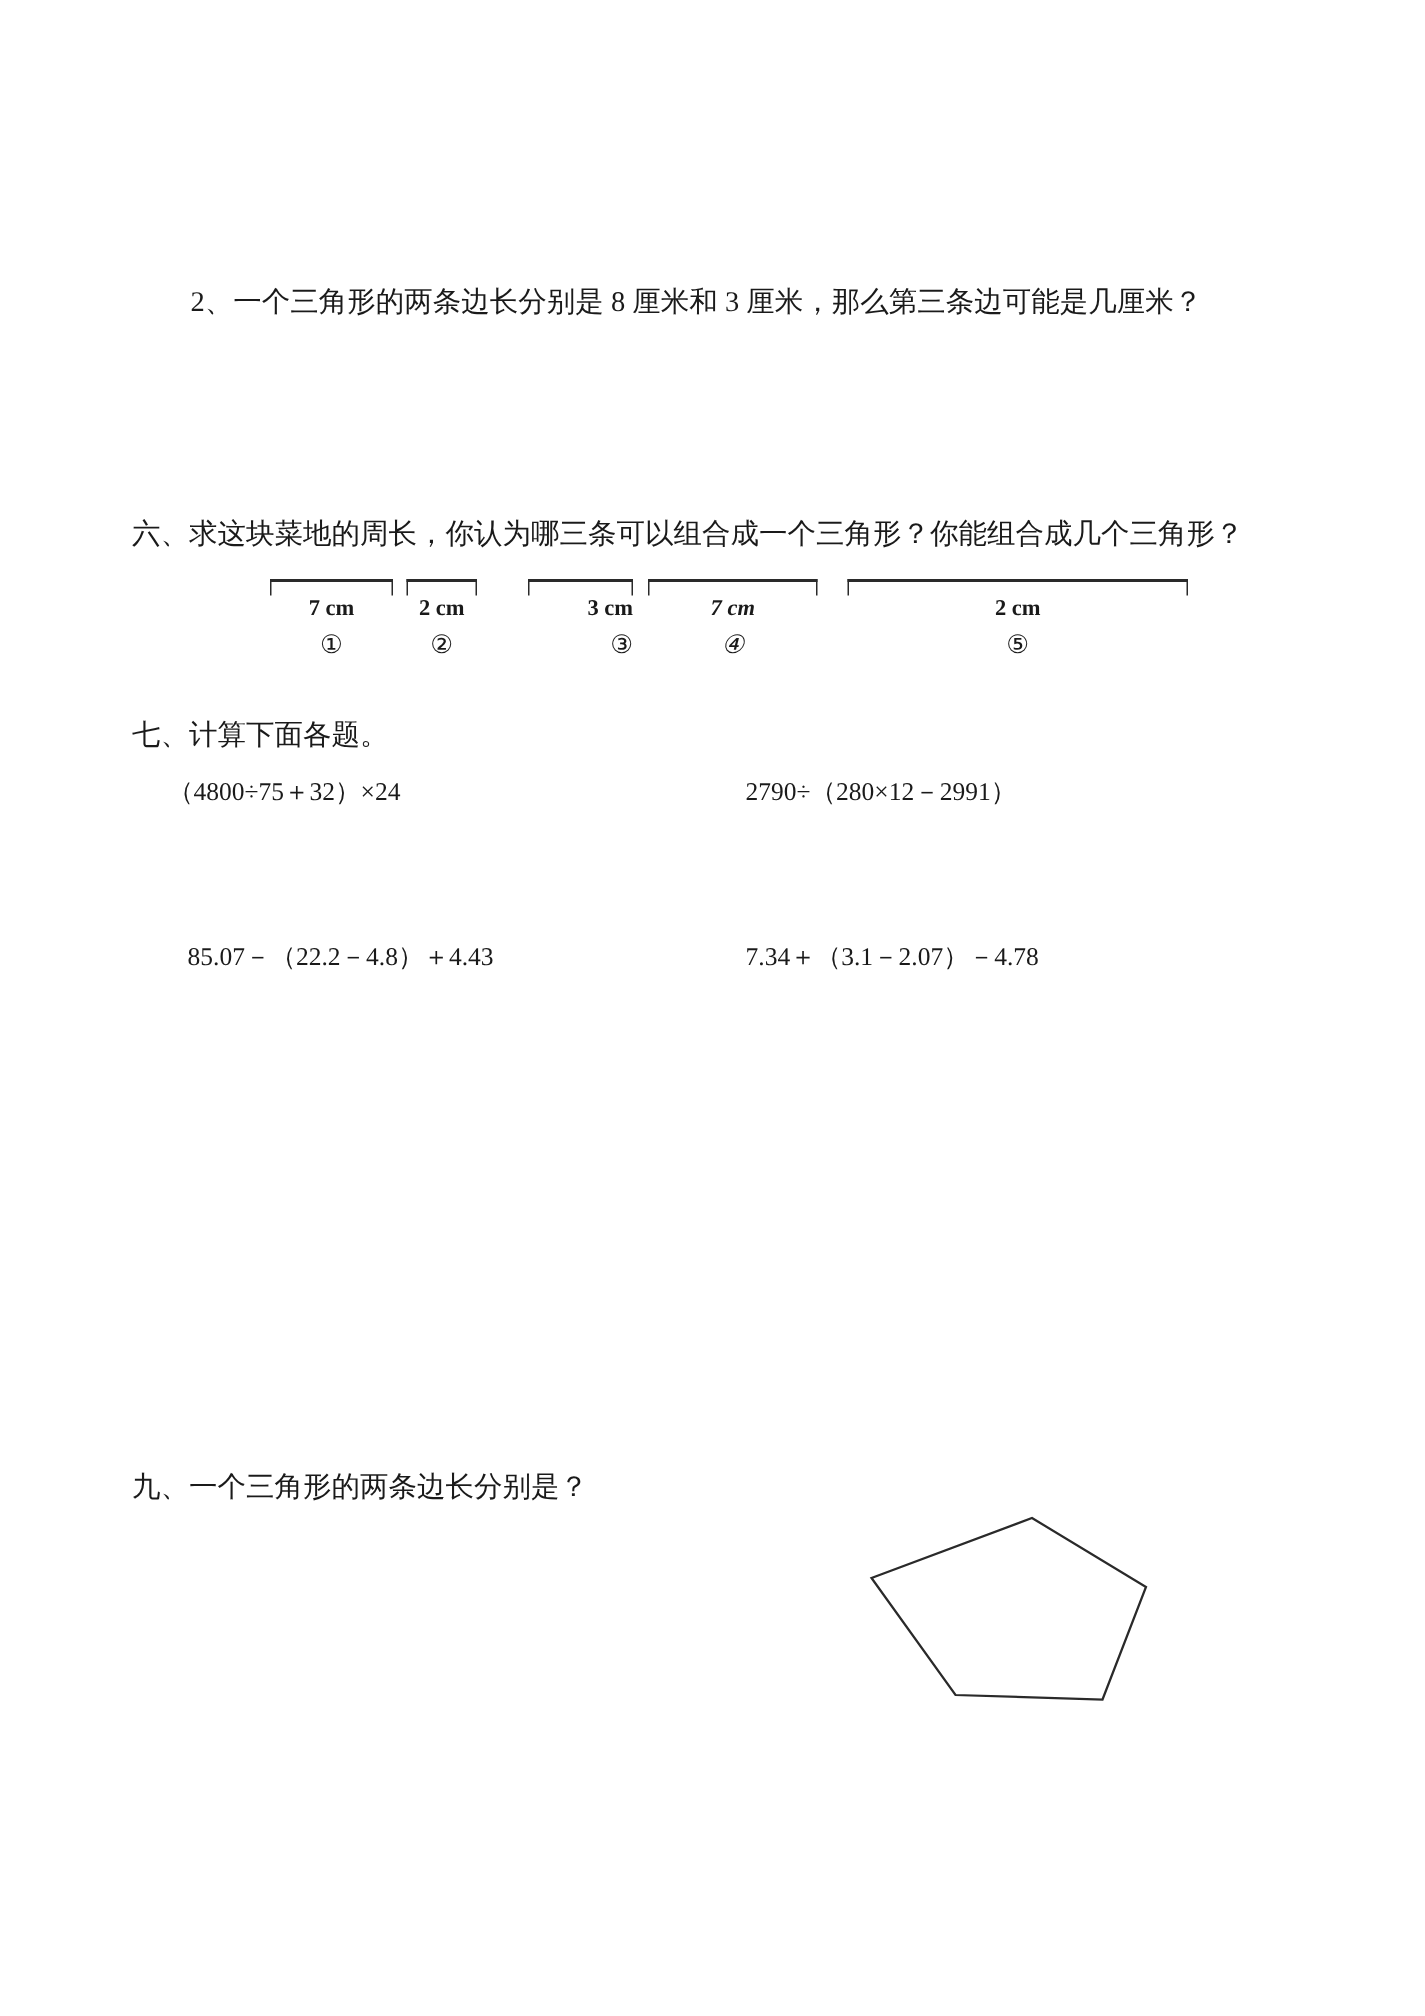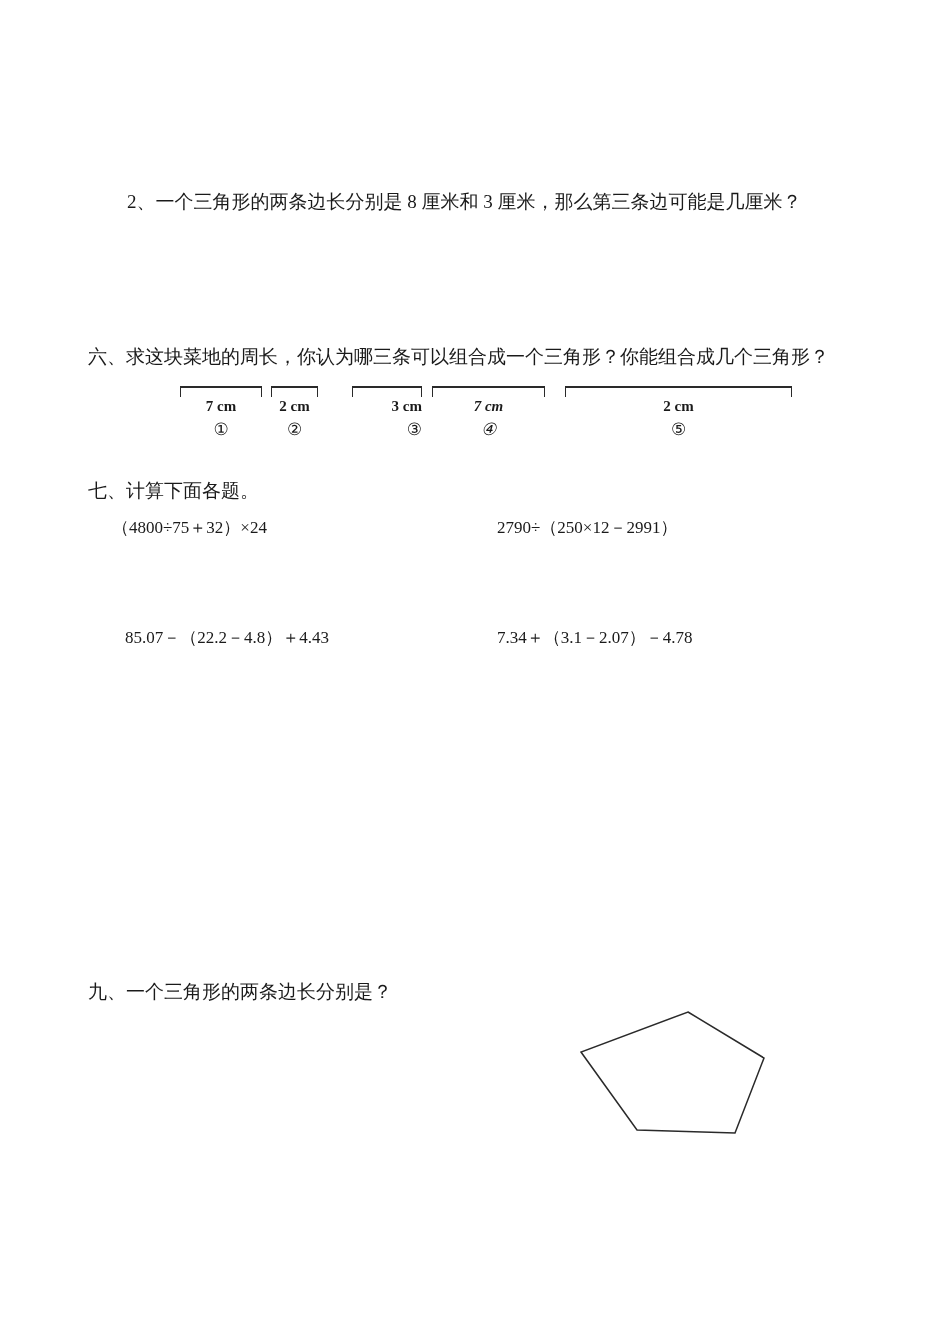--- a/index.html
+++ b/index.html
@@ -90,21 +90,21 @@
   <div class="seg" style="left:565px; top:386px; width:227px;">
     <div class="seg-line"></div>
     <div class="seg-label">2 cm</div>
     <div class="seg-num">⑤</div>
   </div>
 
   <div class="txt" style="left:88px; top:477px;">七、计算下面各题。</div>
 
   <div class="expr" style="left:112px; top:516px;">（4800÷75＋32）×24</div>
 
-  <div class="expr" style="left:497px; top:516px;">2790÷（250×12－2991）</div>
+  <div class="expr" style="left:497px; top:516px;">2790÷（280×12－2991）</div>
 
   <div class="expr" style="left:125px; top:626px;">85.07－（22.2－4.8）＋4.43</div>
 
   <div class="expr" style="left:497px; top:626px;">7.34＋（3.1－2.07）－4.78</div>
 
 
   <div class="txt" style="left:88px; top:978px;">九、一个三角形的两条边长分别是？</div>
 
   <svg class="pentagon" width="210" height="145" viewBox="0 0 210 145">
     <polygon points="120,10 196,56 167,131 69,128 13,50" fill="none" stroke="#2a2a2a" stroke-width="1.5"></polygon>

